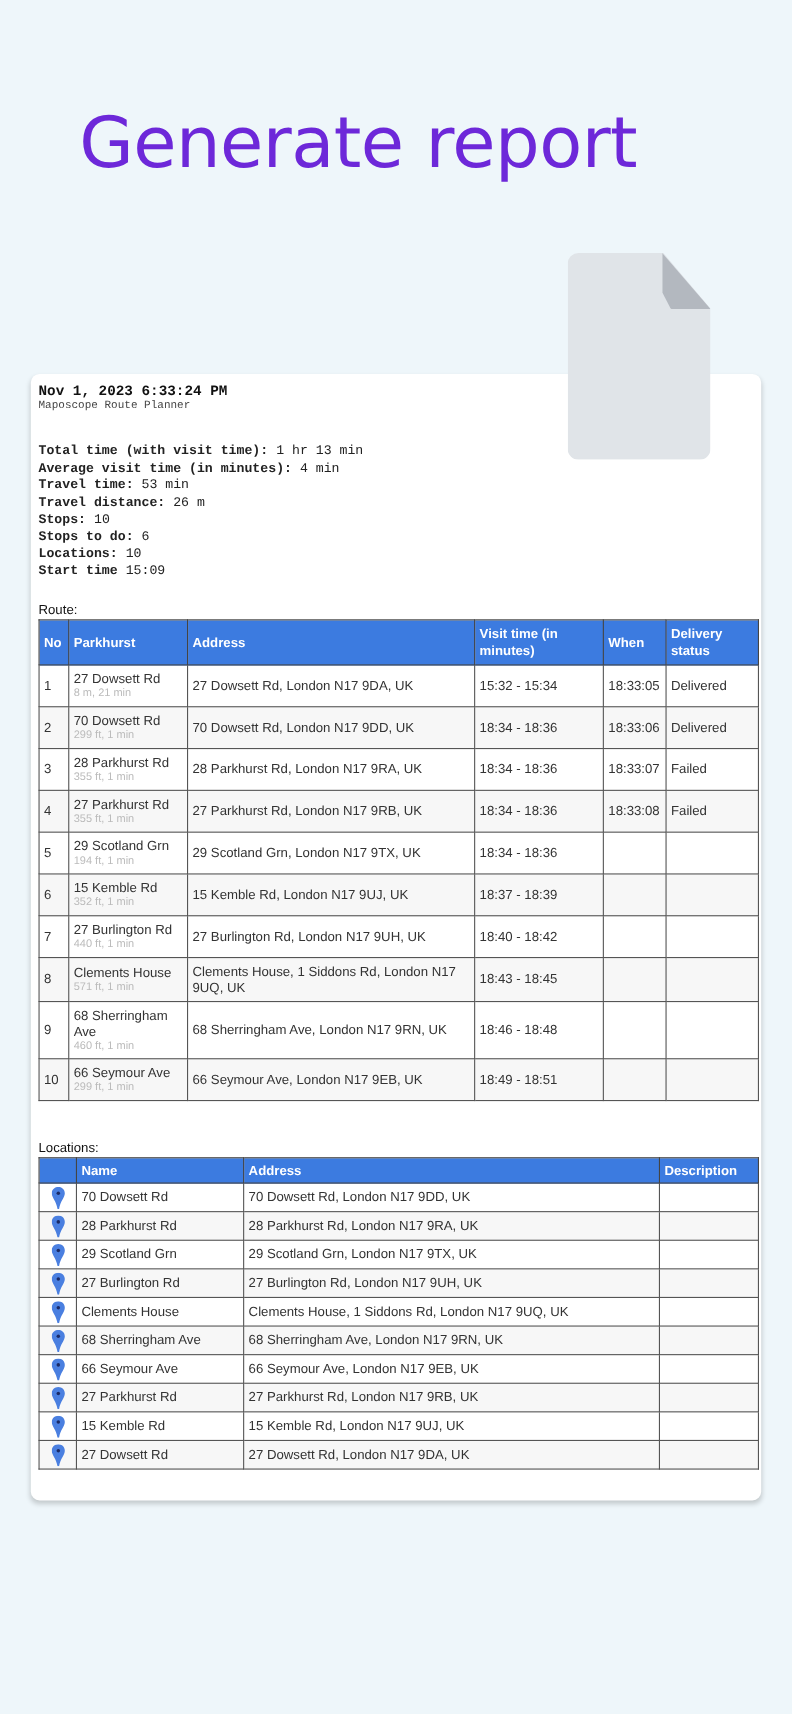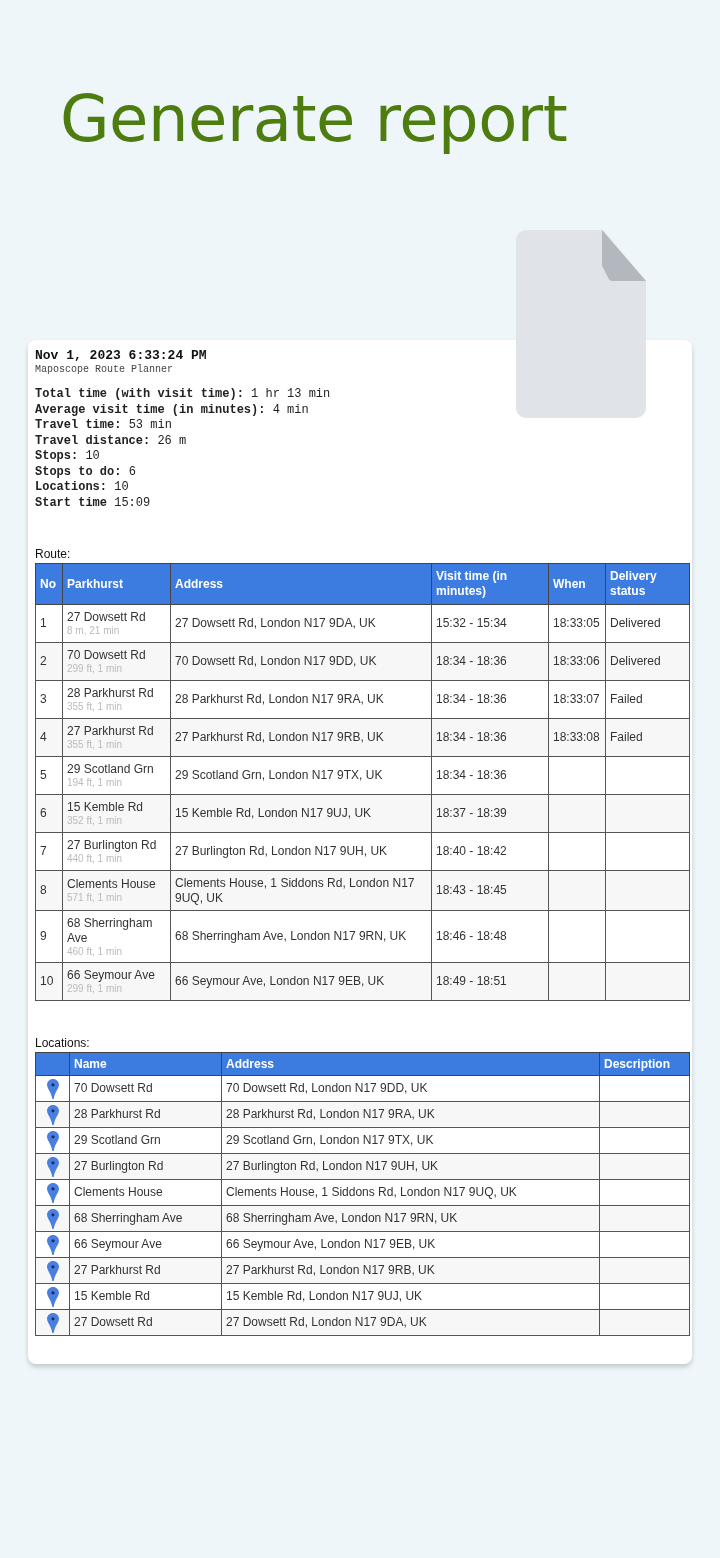--- a/index.html
+++ b/index.html
@@ -7,43 +7,43 @@
     width: 720px; height: 1558px;
     background: #eef6fa;
     position: relative; overflow: hidden;
     font-family: "Liberation Sans", sans-serif;
     color: #222;
   }
   .title {
     position: absolute; left: 60px; top: 82px;
     font-family: "DejaVu Sans", sans-serif;
     font-size: 64px; font-weight: 500;
-    color: #4d7c0f; letter-spacing: -0.5px;
-    margin: 0;
+    color: #6d28d9; letter-spacing: -0.5px;
+    margin: 12px;
   }
   .card {
     position: absolute; left: 28px; top: 340px;
     width: 664px; height: 1024px;
     background: #fff; border-radius: 8px;
     box-shadow: 0 3px 5px rgba(0,0,0,0.18);
   }
   .pdf-icon { position: absolute; left: 493px; top: 230px; width: 155px; height: 190px; z-index: 5; }
   .pdf-page { position: absolute; left: 23px; top: 0; width: 130px; height: 188px; background: #e0e4e8; border-radius: 10px; clip-path: polygon(0 0, 67% 0, 100% 27%, 100% 100%, 0 100%); }
   .pdf-fold { position: absolute; left: 109px; top: 0; width: 44px; height: 51px; background: #b3b8bf; clip-path: polygon(0 0, 100% 100%, 18% 100%, 0 70%); border-bottom-left-radius: 10px; }
   .pdf-badge {
     position: absolute; left: 1px; top: 89px; width: 130px; height: 70px;
     background: #f05a45; border-radius: 4px;
     color: #fff; font-family: "DejaVu Sans", sans-serif; font-weight: bold;
     font-size: 42px; line-height: 70px; text-align: center; letter-spacing: 1px;
     box-shadow: 0 4px 0 #c8ccd2;
   }
   .meta { position: absolute; left: 35px; top: 348px; font-family: Liberation Mono, monospace; }
   .meta .date { font-size: 13px; font-weight: bold; color: #111; }
   .meta .app { font-size: 10px; color: #444; margin-top: 1px; }
-  .stats { margin-top: 12px; font-size: 12px; line-height: 15.5px; }
+  .stats { margin-top: 28px; font-size: 12px; line-height: 15.5px; }
   .stats b { font-weight: bold; }
   .section-label { position: absolute; left: 35px; font-size: 12px; color: #111; }
   table { border-collapse: collapse; position: absolute; font-size: 12px; color: #333; border-radius: 14px; }
   th { background: #3c7be0; color: #fff; text-align: left; font-weight: bold; font-size: 12px; padding: 3px 4px; border: 1.5px solid #444; line-height: 15px; }
   td { border: 1.5px solid #555; padding: 3px 4px; vertical-align: middle; line-height: 15px; }
   tr:nth-child(even) td { background: #f7f7f7; }
   .sub { font-size: 10px; color: #bbb; display: block; line-height: 12px; }
   .route { left: 35px; top: 563px; width: 655px; }
   .route th { height: 34px; }
   .locs { left: 35px; top: 1052px; width: 655px; }

